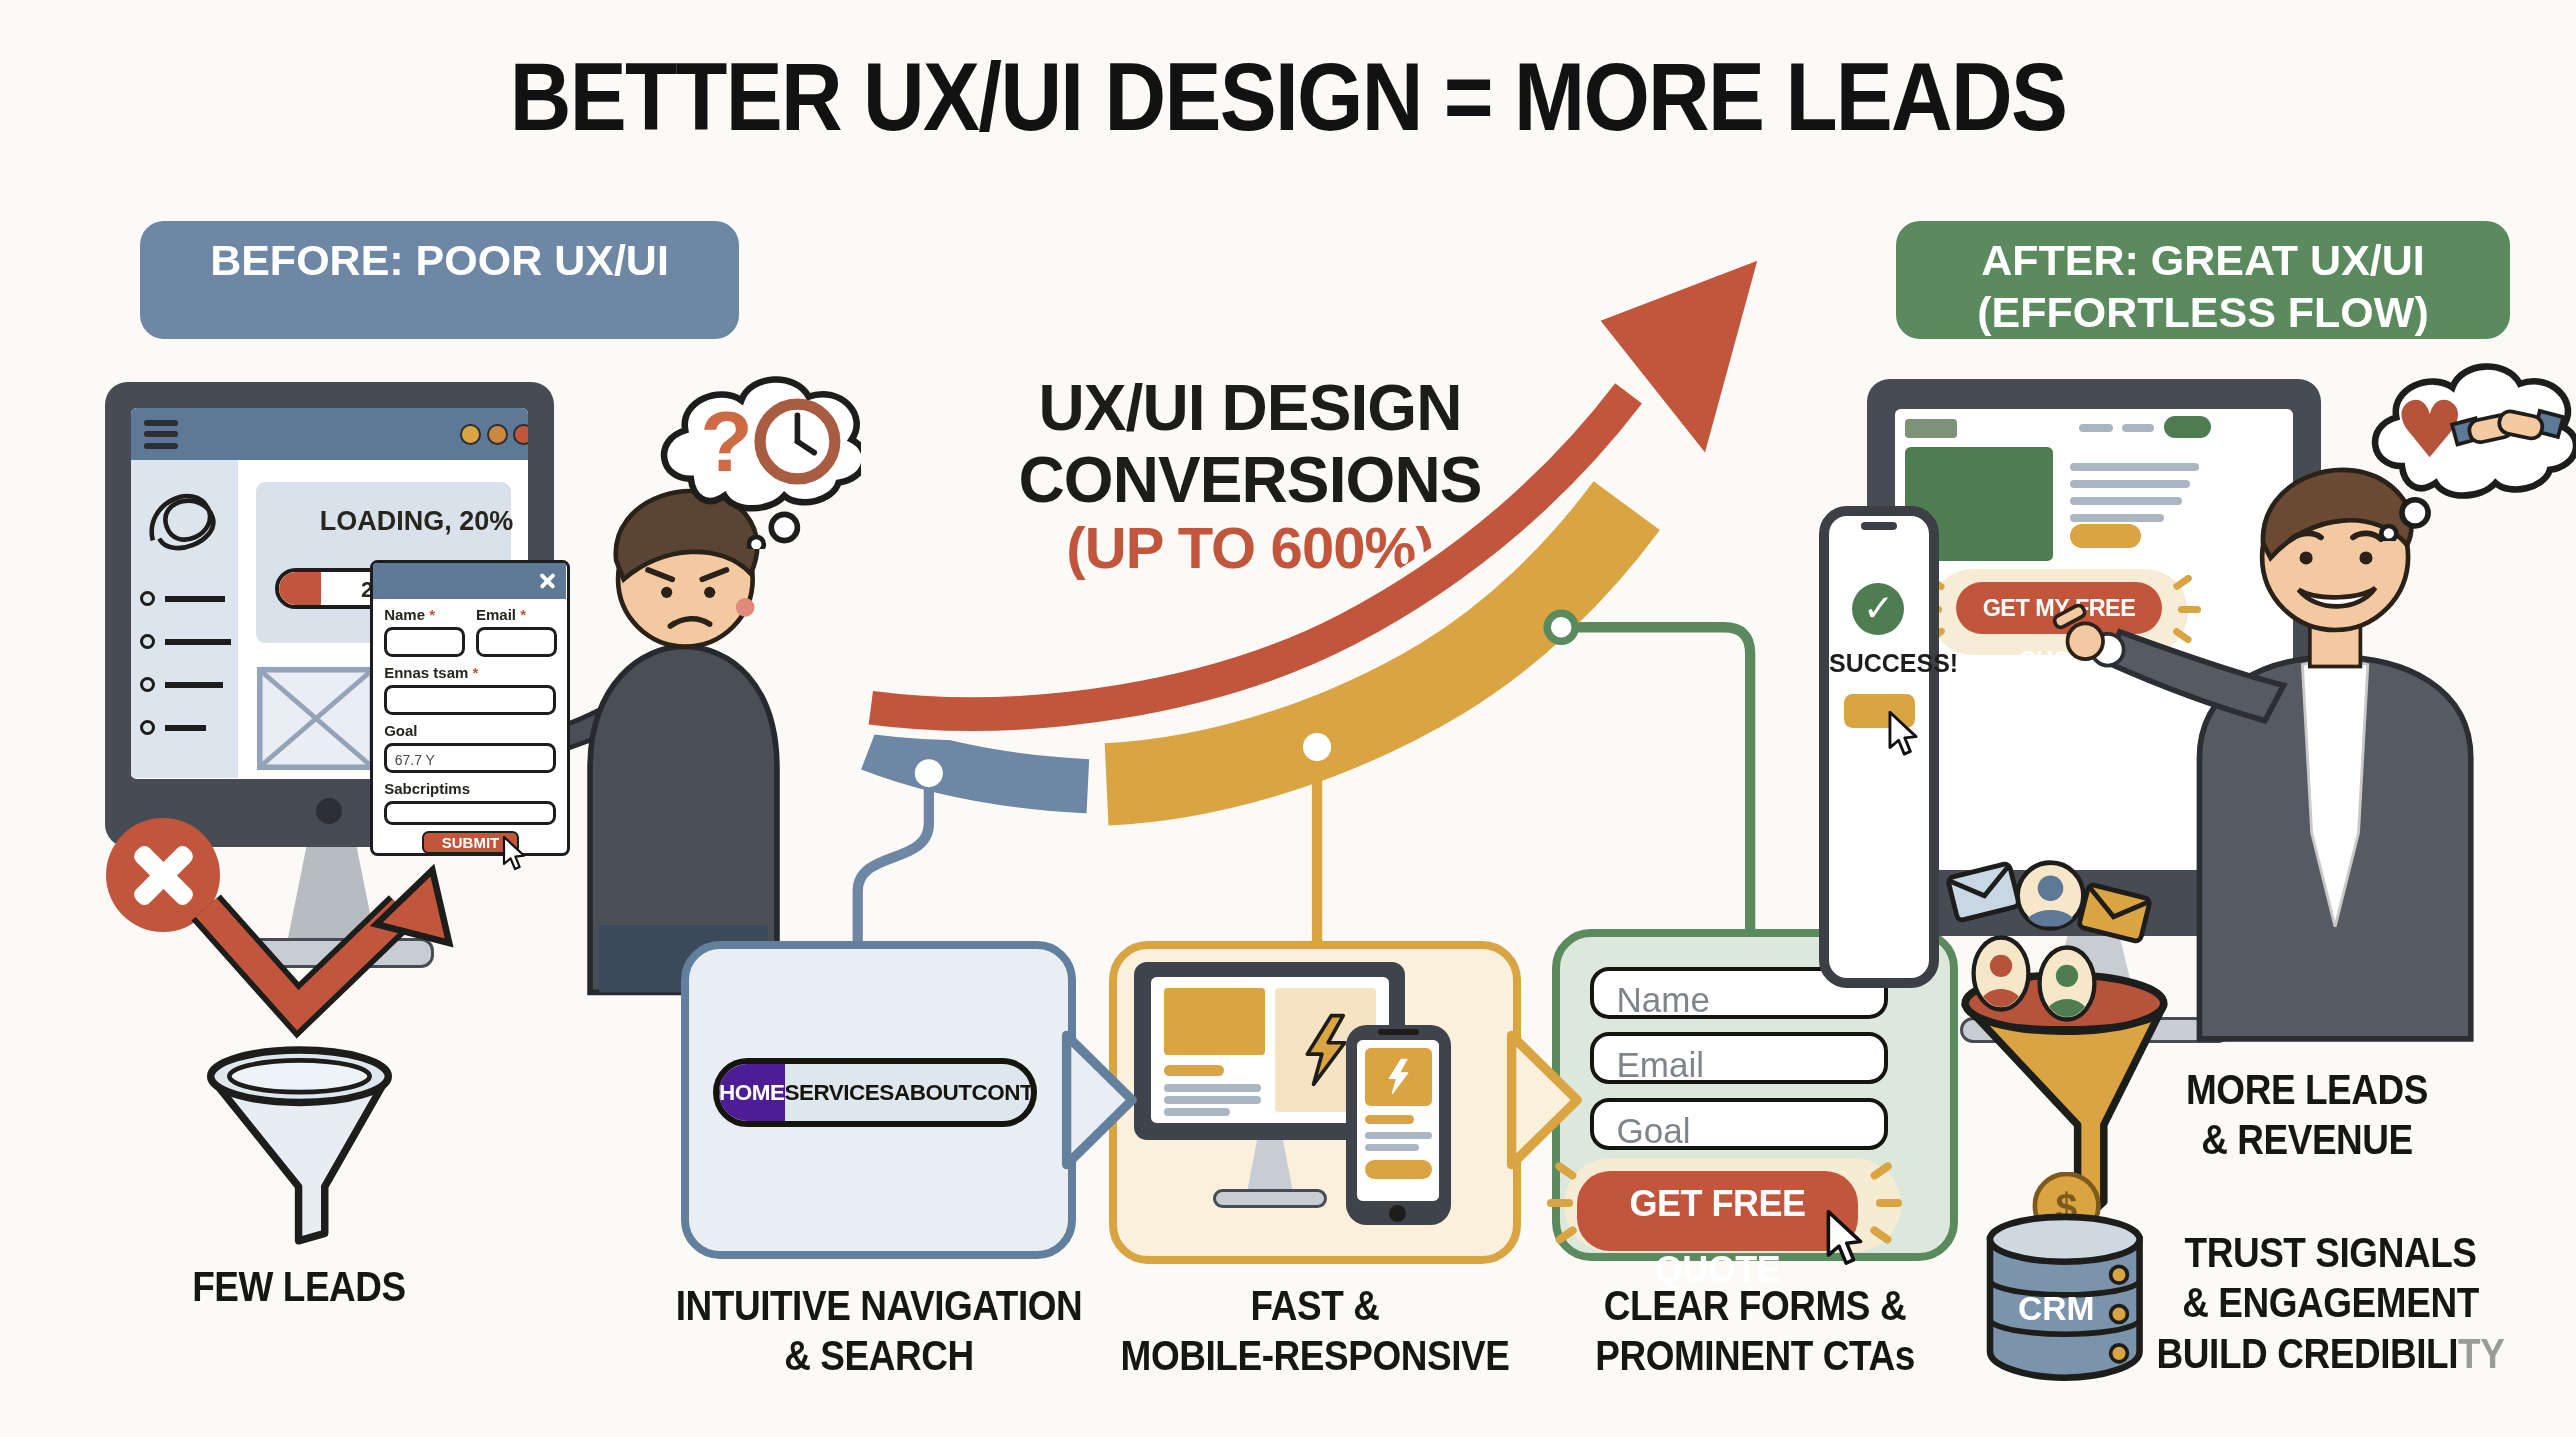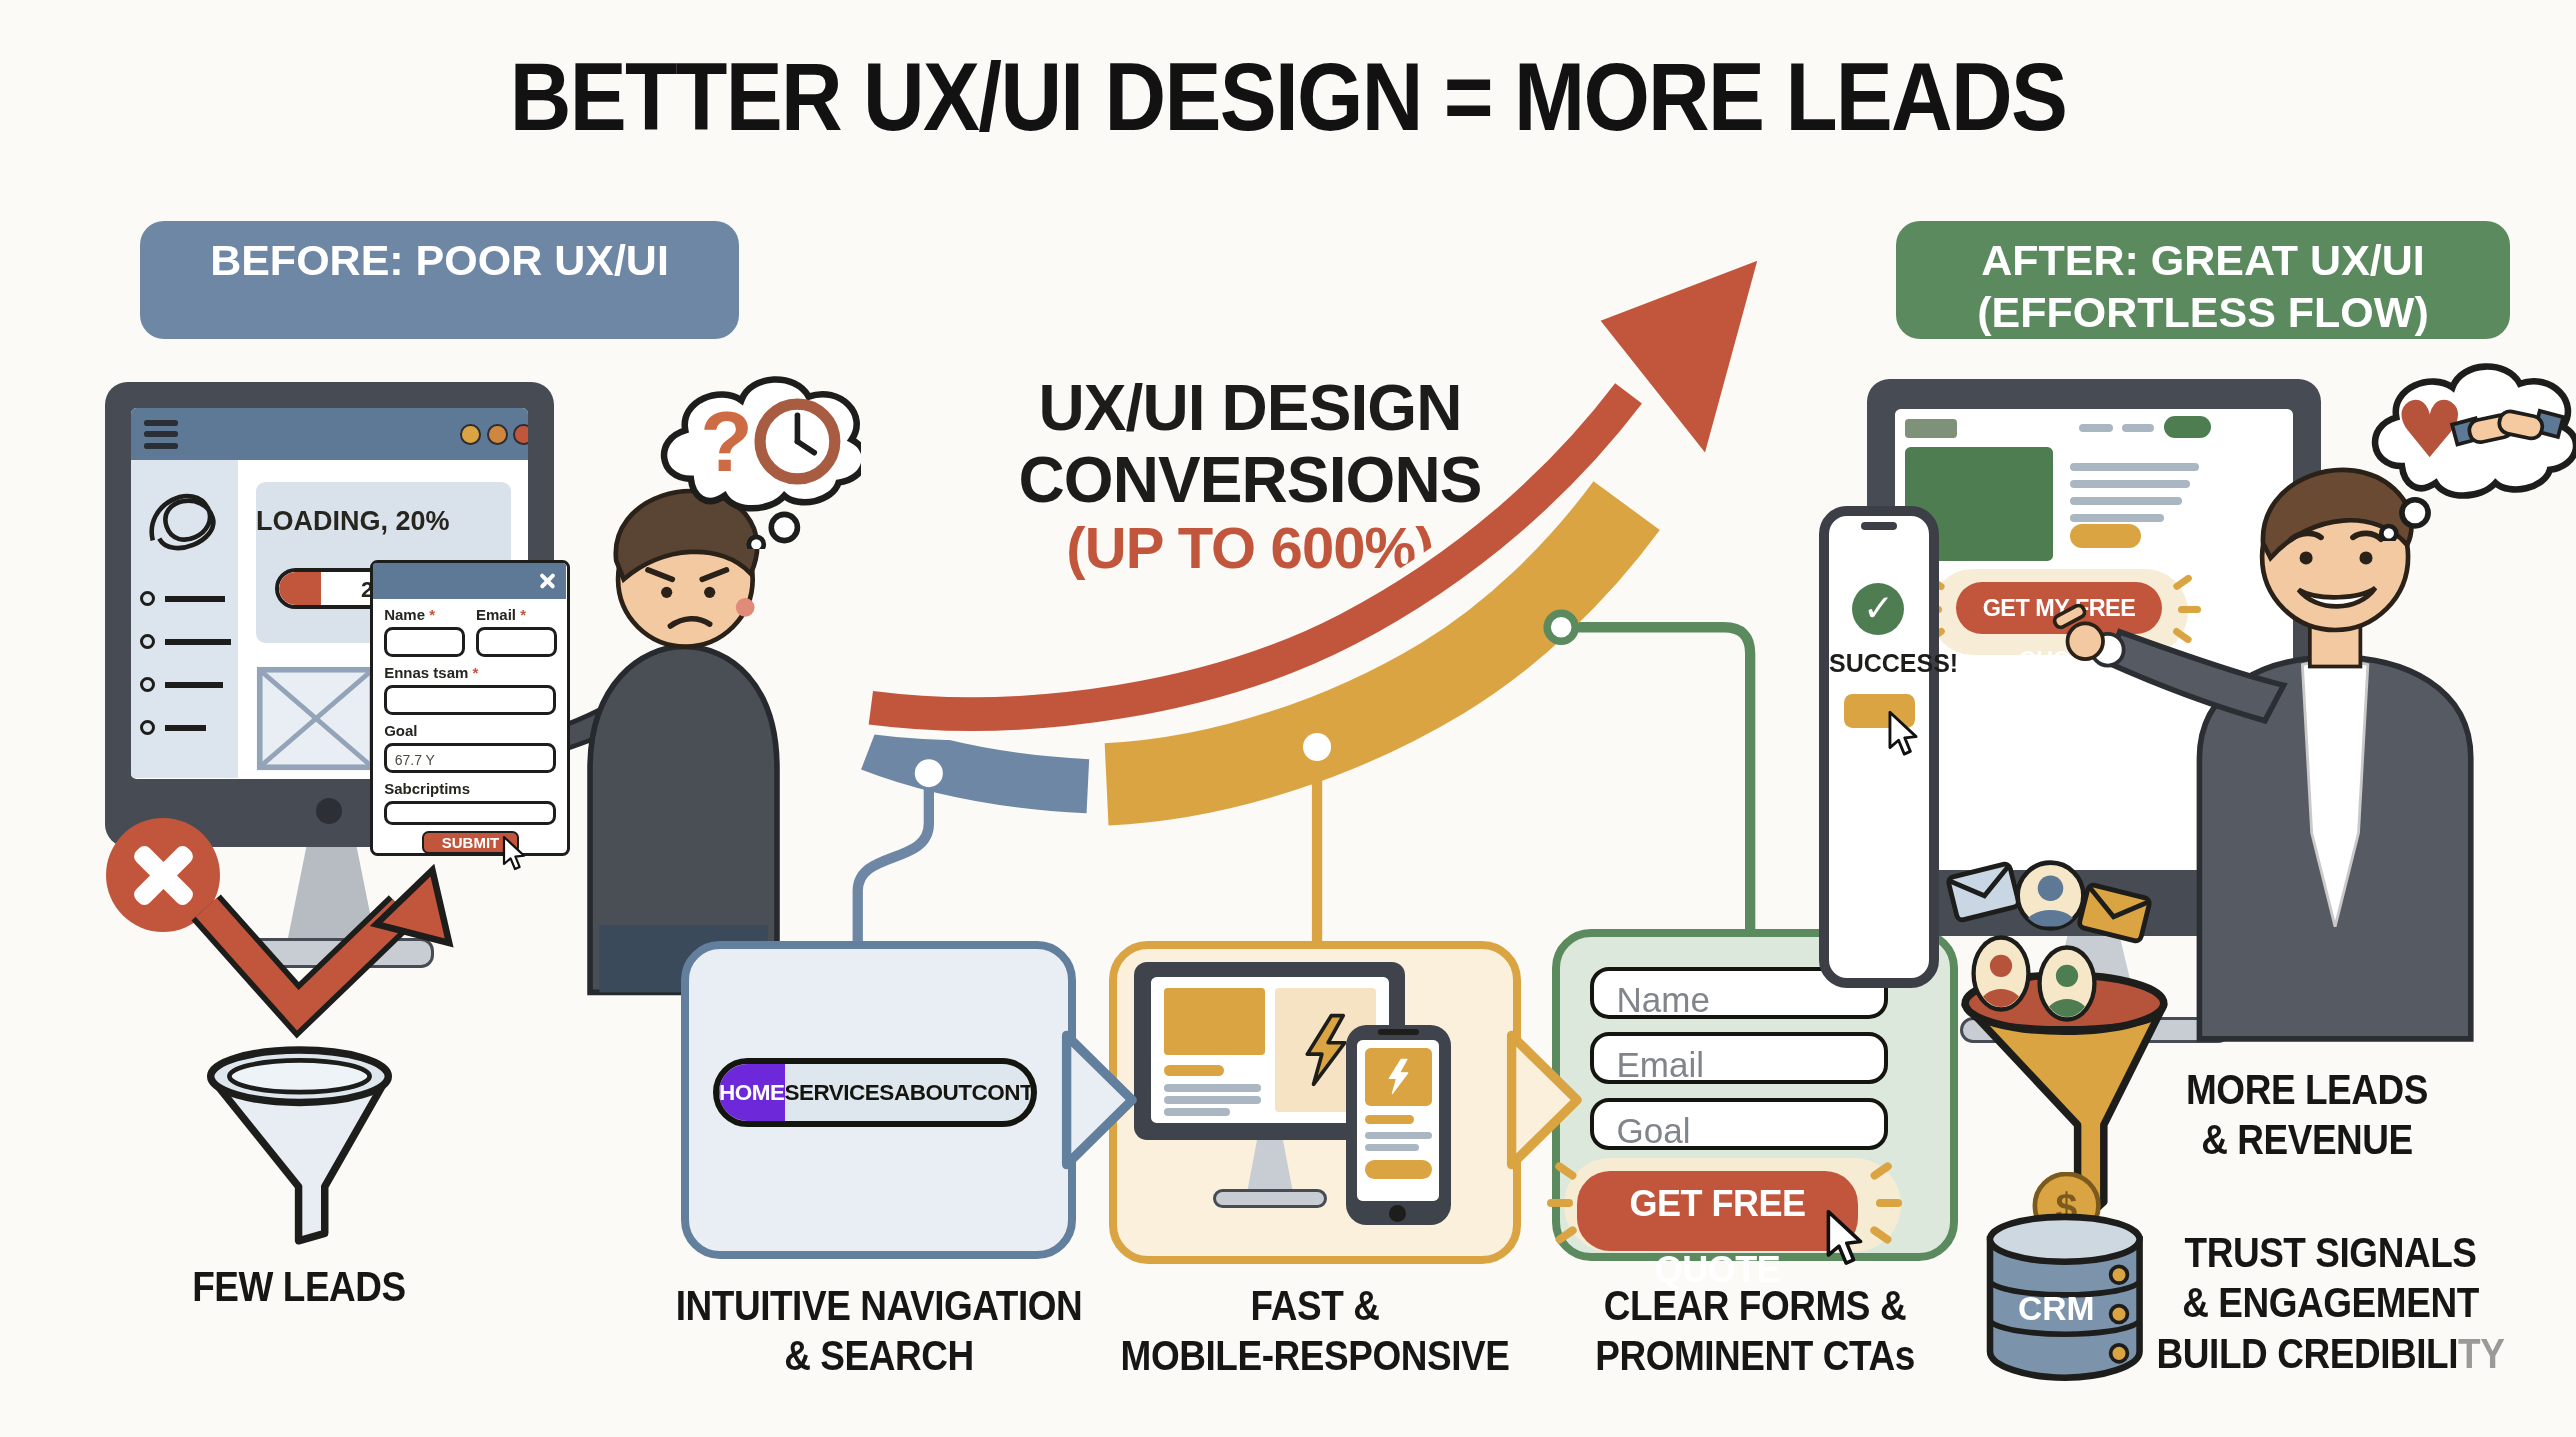--- a/index.html
+++ b/index.html
@@ -89,21 +89,21 @@
       <div class="abs" style="left:34px;top:136px;width:60px;height:5.6px;background:#1d1d1b;"></div>
       <div class="abs" style="left:9.4px;top:174px;width:15px;height:15px;border:3.7px solid #1d1d1b;border-radius:50%;box-sizing:border-box;"></div>
       <div class="abs" style="left:34px;top:179px;width:66px;height:5.6px;background:#1d1d1b;"></div>
       <div class="abs" style="left:9.4px;top:217px;width:15px;height:15px;border:3.7px solid #1d1d1b;border-radius:50%;box-sizing:border-box;"></div>
       <div class="abs" style="left:34px;top:222px;width:58px;height:5.6px;background:#1d1d1b;"></div>
       <div class="abs" style="left:9.4px;top:260px;width:15px;height:15px;border:3.7px solid #1d1d1b;border-radius:50%;box-sizing:border-box;"></div>
       <div class="abs" style="left:34px;top:265px;width:41px;height:5.6px;background:#1d1d1b;"></div>
     </div>
 
     <div class="abs" style="left:125px;top:74px;width:255px;height:161px;background:#d9e1ea;border-radius:9.4px;">
-      <div class="abs" style="left:0;top:24px;width:255px;font-weight:bold;font-size:27px;color:#26261f;">LOADING, 20%</div>
+      <div class="abs" style="left:0;top:24px;width:297px;text-align:center;font-weight:bold;font-size:27px;color:#26261f;padding-left:12px;">LOADING, 20%</div>
       <div class="abs" style="left:19px;top:86px;width:217px;height:41px;background:#fff;border:4.7px solid #1d1d1b;border-radius:20.6px;box-sizing:border-box;overflow:hidden;">
         <div class="abs" style="left:0;top:0;width:20%;height:100%;background:#c2563c;border-radius:17px 0 0 17px;"></div>
         <div class="abs" style="left:0;top:4.7px;width:100%;text-align:center;font-weight:bold;font-size:22.5px;color:#26261f;">20%</div>
       </div>
     </div>
 
     <svg class="abs" style="left:125px;top:258px;" width="120" height="105" viewBox="0 0 128 112">
       <rect x="4" y="4" width="120" height="104" fill="#e9eef4" stroke="#93a3b8" stroke-width="6"></rect>
       <line x1="6" y1="6" x2="122" y2="106" stroke="#93a3b8" stroke-width="5"></line>
       <line x1="122" y1="6" x2="6" y2="106" stroke="#93a3b8" stroke-width="5"></line>
@@ -178,21 +178,21 @@
   </svg>
   <svg class="abs" style="left:201px;top:1037px;" width="197" height="215" viewBox="0 0 210 230">
     <polygon points="14,48 196,48 132,160 132,210 104,218 104,160" fill="#e7edf3" stroke="#1d1d1b" stroke-width="8" stroke-linejoin="round"></polygon>
     <ellipse cx="105" cy="42" rx="95" ry="28" fill="#dfe7ee" stroke="#1d1d1b" stroke-width="8"></ellipse>
     <ellipse cx="105" cy="42" rx="75" ry="17" fill="#eef3f8" stroke="#1d1d1b" stroke-width="5"></ellipse>
   </svg>
   <div class="cap cond" style="left:112px;top:1262px;width:374px;">FEW LEADS</div>
 
   <div class="callout" style="left:681px;top:941px;width:395px;height:318px;background:#e9eef5;border:8.4px solid #637f9e;">
     <div class="abs" style="left:24px;top:109px;width:324px;height:69px;border:6.6px solid #15150f;border-radius:37px;background:#dfe7ee;box-sizing:border-box;display:flex;overflow:hidden;">
-      <div class="navitem" style="width:73px;background:#6d28d9;color:#fff;">HOME</div>
+      <div class="navitem" style="width:73px;background:#4c1d95;color:#fff;">HOME</div>
       <div class="navitem" style="flex:1;color:#15150f;">SERVICES</div>
       <div class="navitem" style="flex:1;color:#15150f;">ABOUT</div>
       <div class="navitem" style="flex:1;color:#15150f;">CONTACT</div>
 
     </div>
   </div>
 
   <div class="callout" style="left:1109px;top:941px;width:412px;height:323px;background:#faf0dc;border:8.4px solid #d9a441;"></div>
   <div class="mframe" style="left:1134px;top:962px;width:271px;height:178px;border-radius:13px;background:#3f444c;"></div>
   <div class="mscreen" style="left:1151px;top:977px;width:238px;height:146px;">

